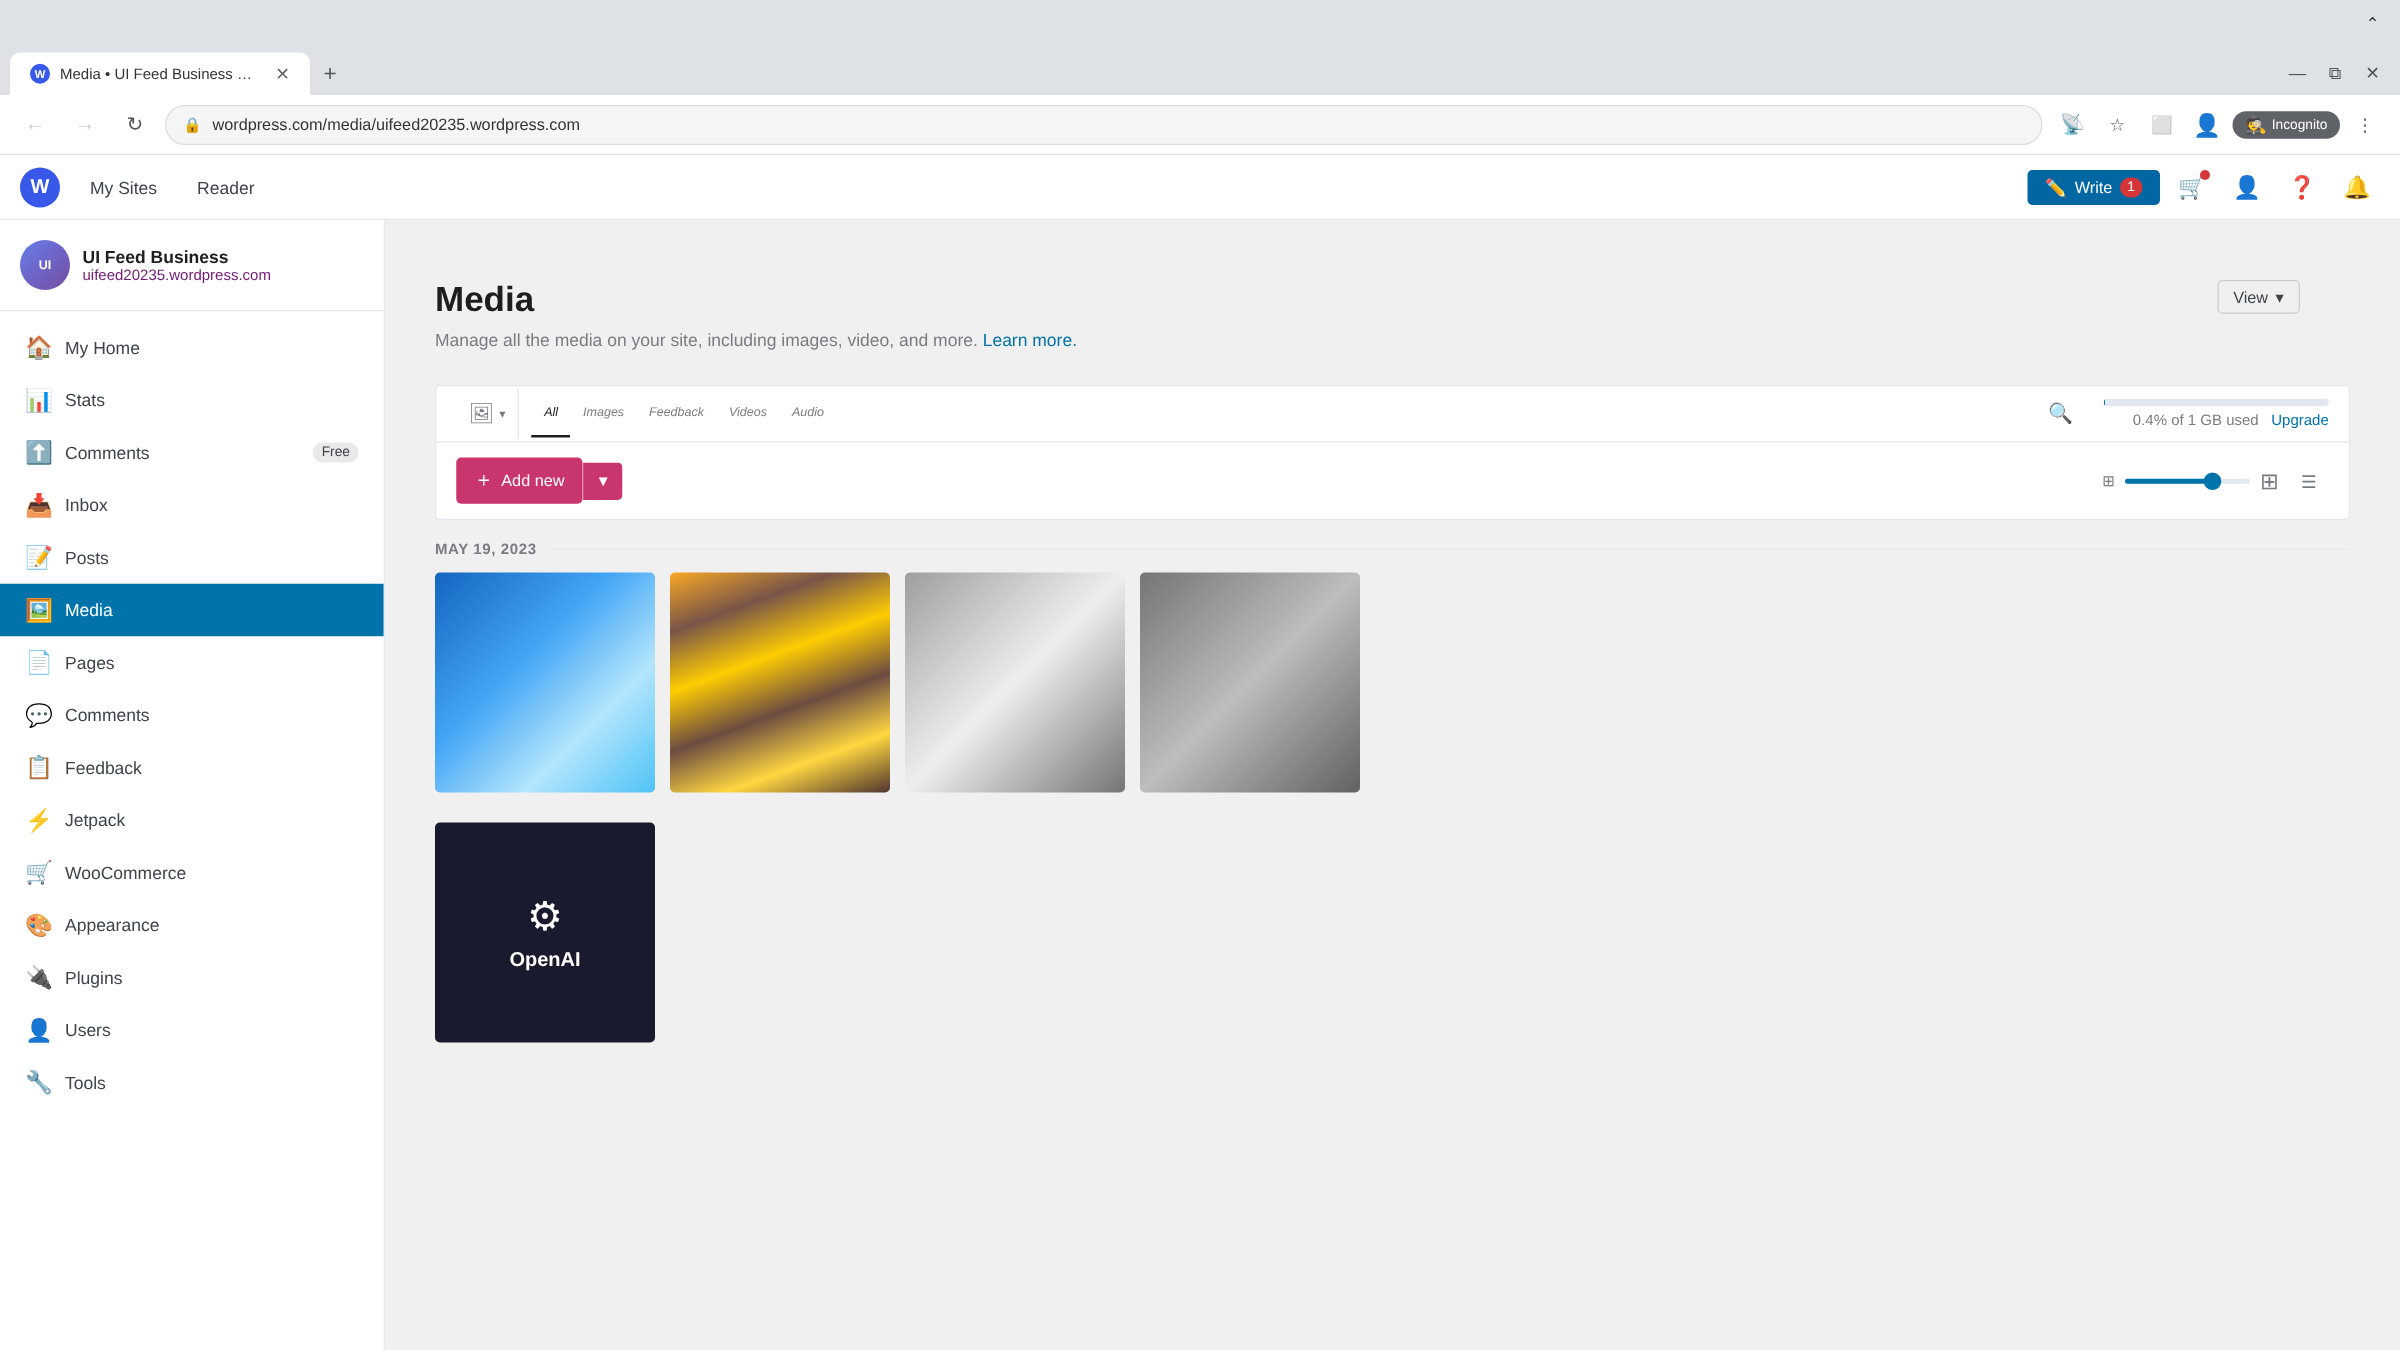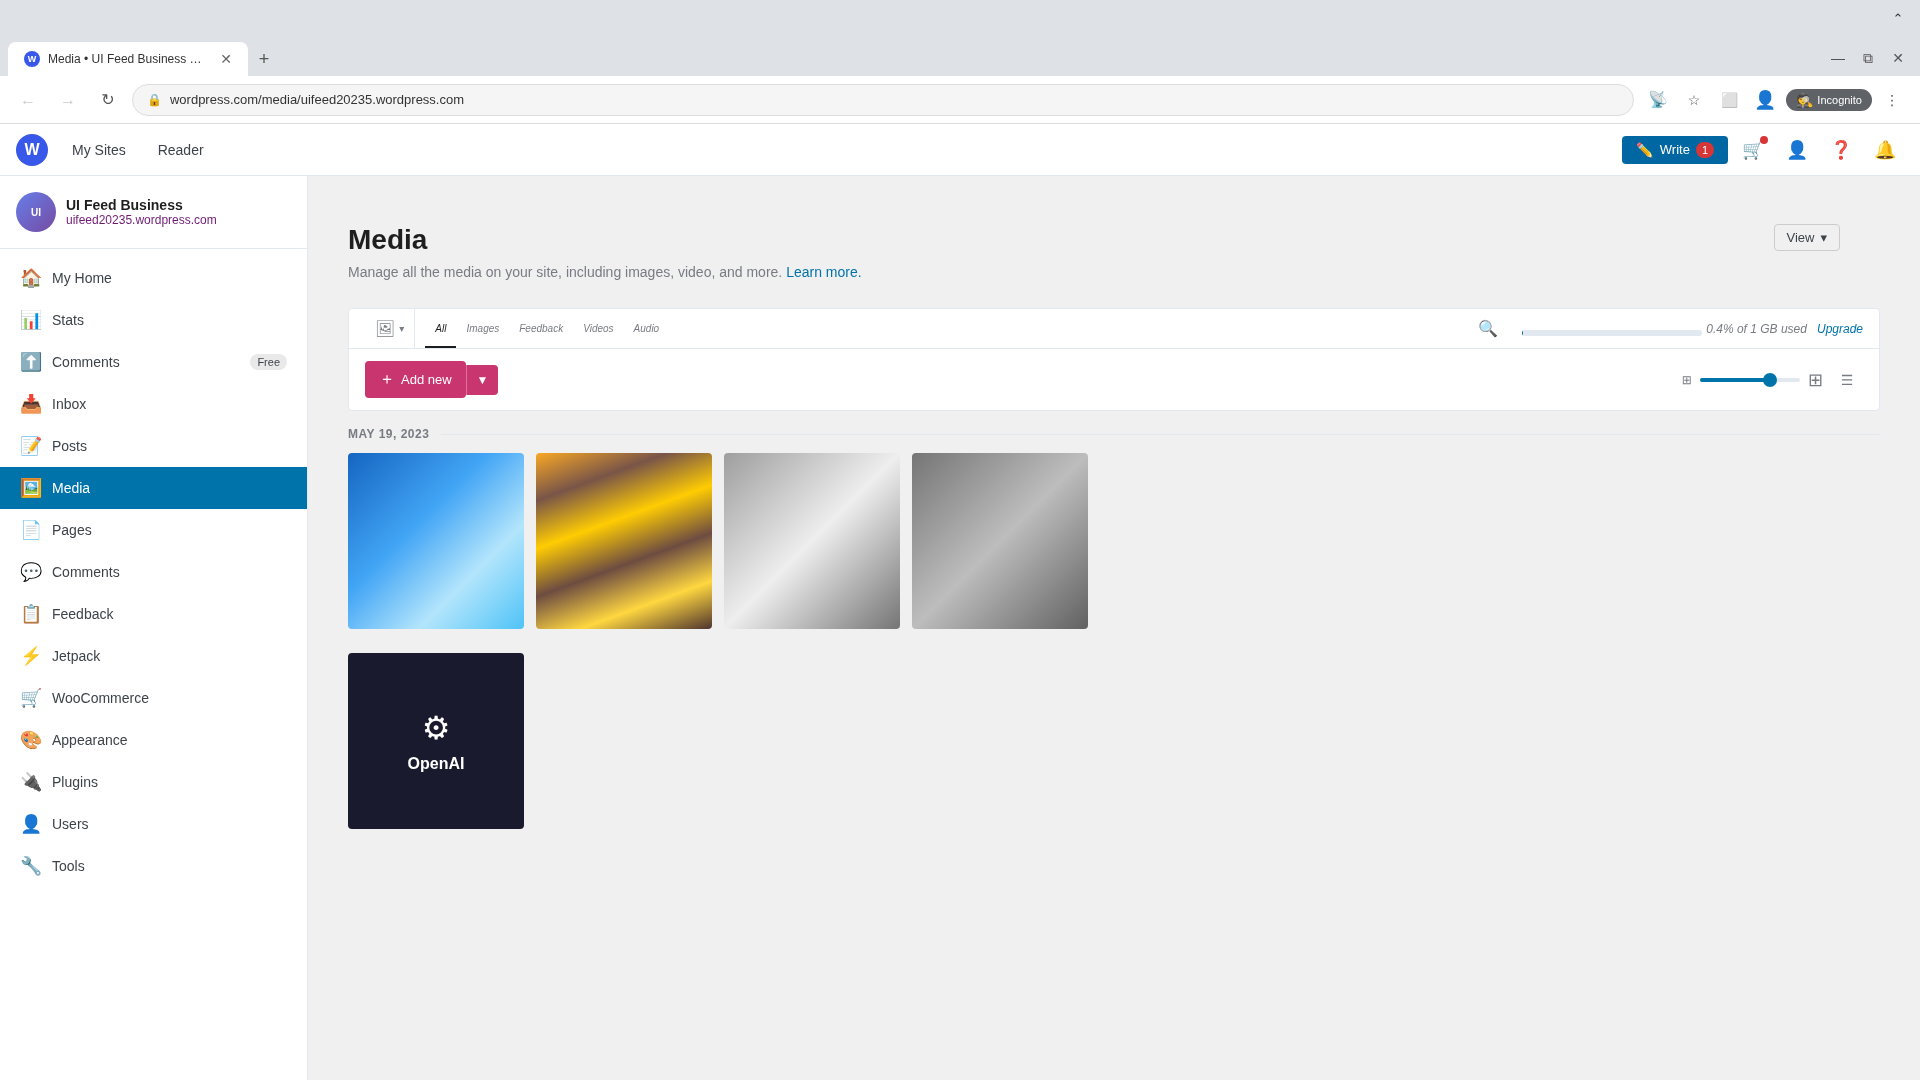--- a/index.html
+++ b/index.html
@@ -62,21 +62,21 @@
     .page-subtitle { font-size: 14px; color: #787c82; margin-bottom: 28px; }
     .page-subtitle a { color: #0073aa; text-decoration: none; }
 
     
     .media-toolbar { background: #ffffff; border: 1px solid #e2e8f0; border-radius: 4px; margin-bottom: 16px; }
     .media-tabs { display: flex; align-items: center; padding: 0 16px; border-bottom: 1px solid #e2e8f0; }
     .media-tab-filter { display: flex; align-items: center; gap: 6px; padding: 12px 10px; cursor: pointer; font-size: 10px; color: #787c82; border-bottom: 2px solid transparent; margin-bottom: -1px; font-style: italic; }
     .media-tab-filter.active { color: #1e1e1e; border-bottom-color: #1e1e1e; }
     .filter-icon-btn { display: flex; align-items: center; gap: 4px; padding: 10px; cursor: pointer; color: #787c82; font-size: 14px; border-right: 1px solid #e2e8f0; margin-right: 10px; }
     .media-search-btn { margin-left: auto; width: 36px; height: 36px; display: flex; align-items: center; justify-content: center; cursor: pointer; color: #787c82; font-size: 16px; }
-    .storage-info { margin-left: 16px; display: flex; flex-direction: row; align-items: flex-end; gap: 4px; padding: 10px 0; font-style: italic; }
+    .storage-info { margin-left: 16px; display: flex; flex-direction: column; align-items: flex-end; gap: 4px; padding: 10px 0; }
     .storage-bar { width: 180px; height: 6px; background: #e2e8f0; border-radius: 3px; overflow: hidden; }
     .storage-bar-fill { height: 100%; width: 0.4%; background: #0073aa; border-radius: 3px; }
     .storage-text { font-size: 12px; color: #787c82; }
     .storage-text a { color: #0073aa; text-decoration: none; }
 
     .media-actions { display: flex; align-items: center; padding: 12px 16px; }
     .add-new-btn { background: #c9356e; color: white; border: none; border-radius: 4px; padding: 8px 14px; font-size: 13px; cursor: pointer; display: flex; align-items: center; gap: 6px; }
     .add-new-btn .plus-icon { font-size: 16px; }
     .add-new-dropdown { background: #c9356e; color: white; border: none; border-left: 1px solid rgba(255,255,255,0.3); padding: 8px 10px; border-radius: 0 4px 4px 0; cursor: pointer; font-size: 12px; display: flex; align-items: center; }
     .view-size-slider { margin-left: auto; display: flex; align-items: center; gap: 8px; }

